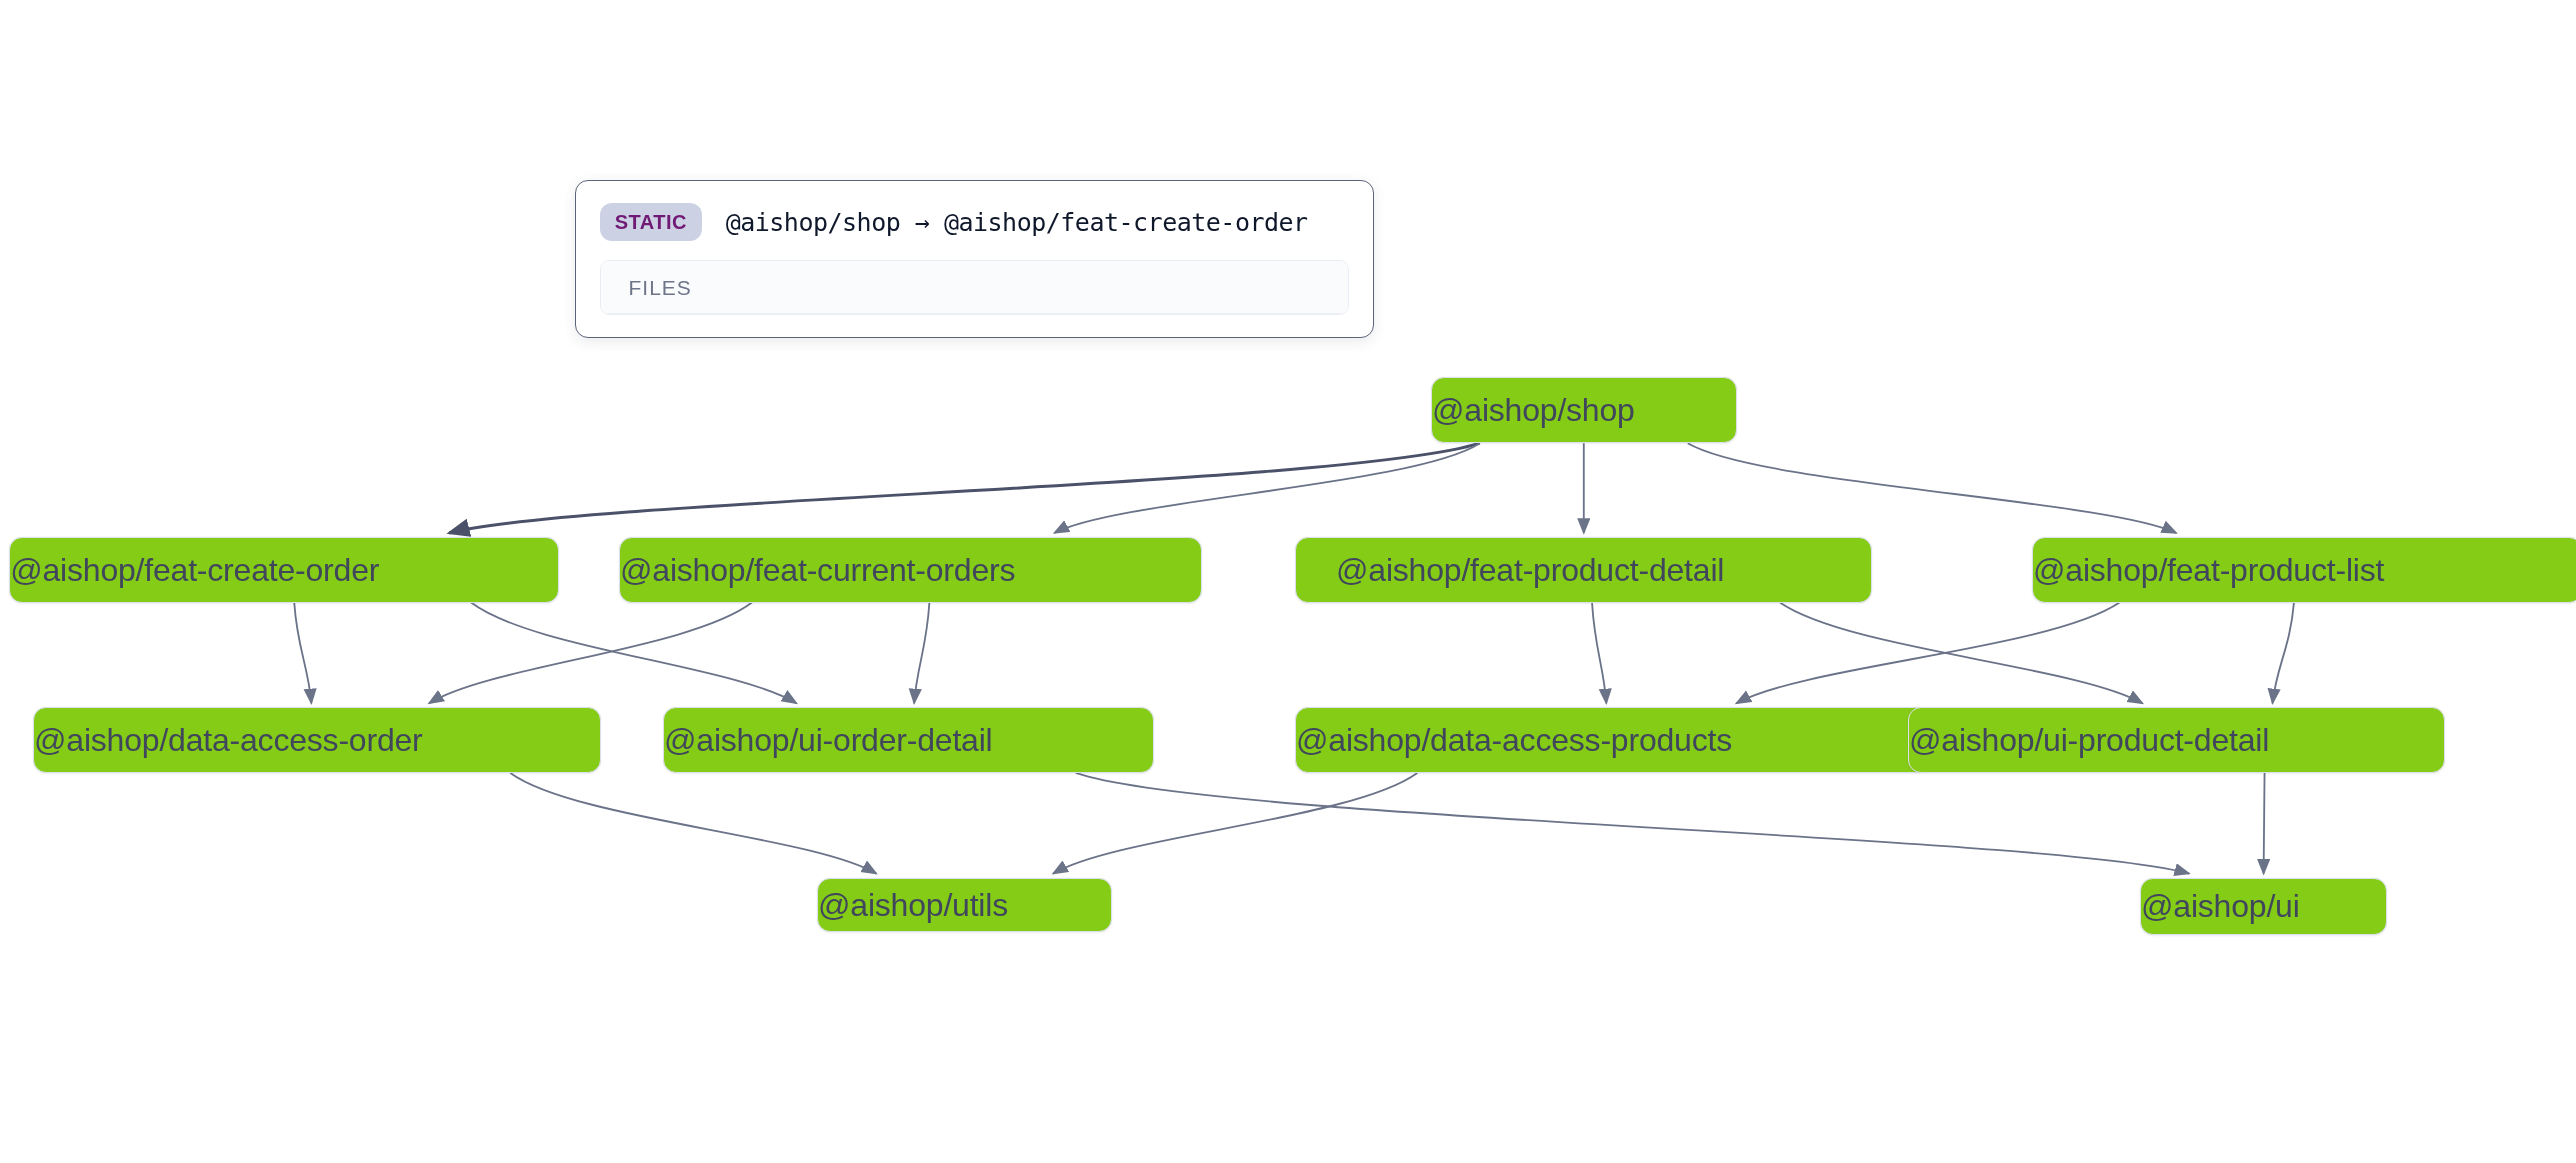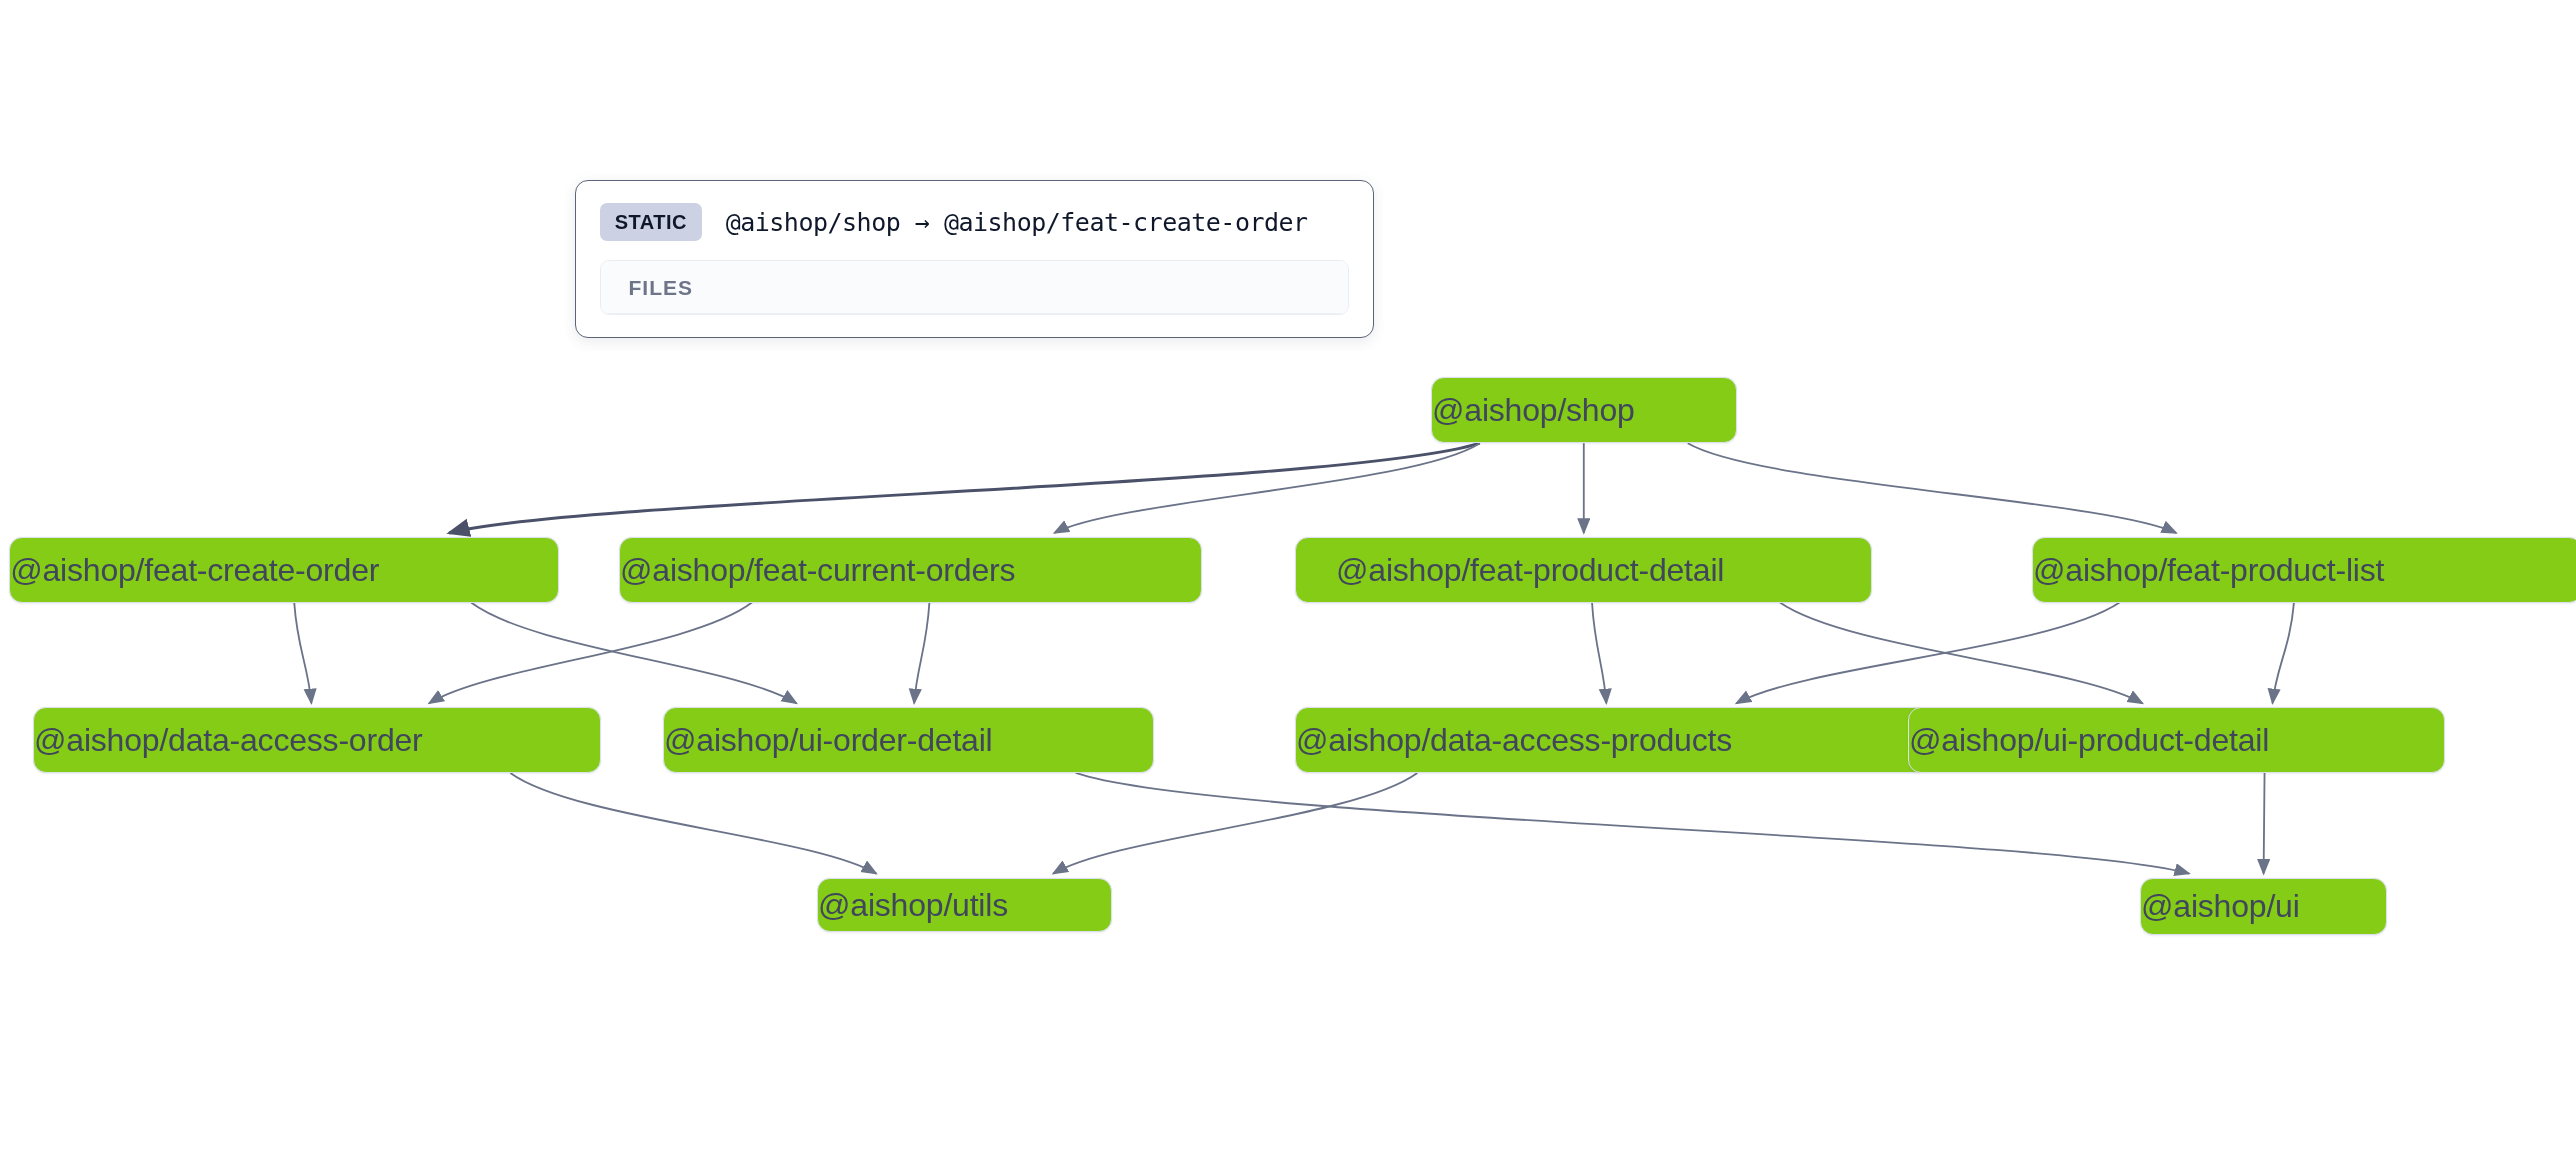--- a/index.html
+++ b/index.html
@@ -62,43 +62,42 @@
     z-index: 40;
   }
   .tooltip-head {
     display: flex;
     align-items: center;
     gap: 24px;
     padding: 22px 24px 13px 24px;
   }
   .static-badge {
     background: #ccd2e4;
-    color: #0f172a;
+    color: #701a75;
     font-size: 20px;
     font-weight: bold;
     letter-spacing: 0.5px;
-    border-radius: 7px;
+    border-radius: 12px;
     padding: 9.2px 14.7px 9.2px 14.7px;
     line-height: 1;
     font-family: "Liberation Sans", sans-serif;
   }
   .tooltip-title {
     font-family: "DejaVu Sans Mono", monospace;
     font-size: 25px;
     color: #0f172a;
     letter-spacing: -0.5px;
     white-space: nowrap;
   }
   .files-panel {
     margin: 5.5px 24px 22px 24px;
     border: 0.9px solid #eaecf3;
     border-radius: 9.2px;
     overflow: hidden;
     background: #f0abfc;
-    font-weight: bold;
   }
   .files-panel-header {
     background: #fafbfd;
     border-bottom: 0.9px solid #eef0f5;
     padding: 14.7px 27.5px 13.7px 27.5px;
     color: #6d7punk;
   }
   .files-label {
     color: #6e7588;
     font-size: 21px;

